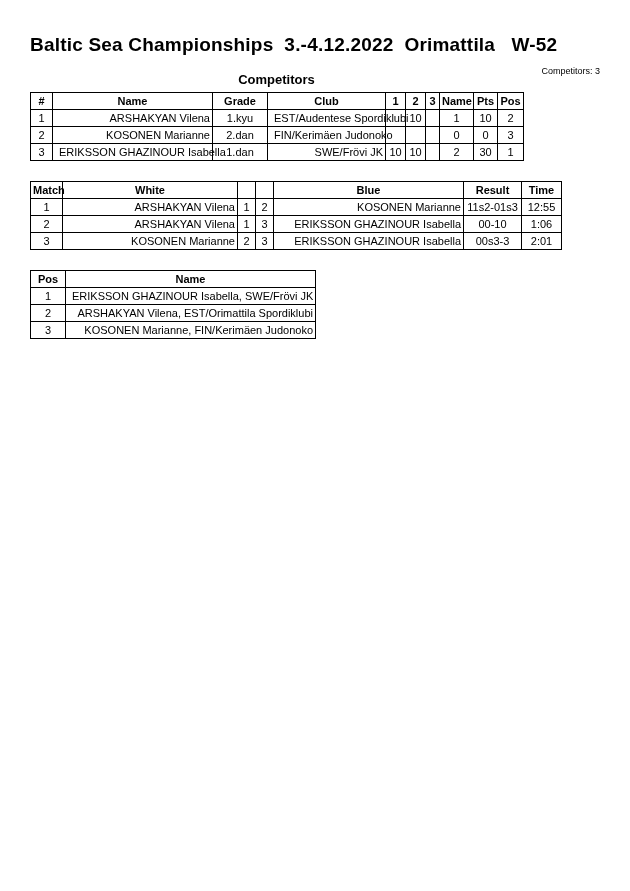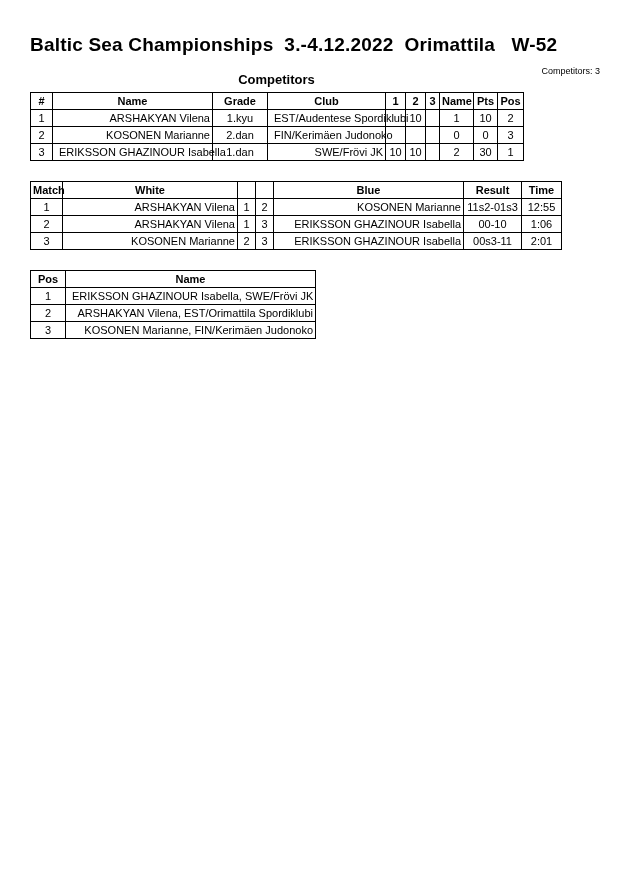--- a/index.html
+++ b/index.html
@@ -175,21 +175,21 @@
           <td class="l pad">ERIKSSON GHAZINOUR Isabella</td>
           <td class="c">00-10</td>
           <td class="c">1:06</td>
         </tr>
         <tr>
           <td class="c">3</td>
           <td class="l pad">KOSONEN Marianne</td>
           <td class="c">2</td>
           <td class="c">3</td>
           <td class="l pad">ERIKSSON GHAZINOUR Isabella</td>
-          <td class="c">00s3-11</td>
+          <td class="c">00s3-3</td>
           <td class="c">2:01</td>
         </tr>
       </tbody>
     </table>
   </div>
 
   <div class="section w-results">
     <table class="w-results">
       <colgroup>
         <col style="width:35px">

